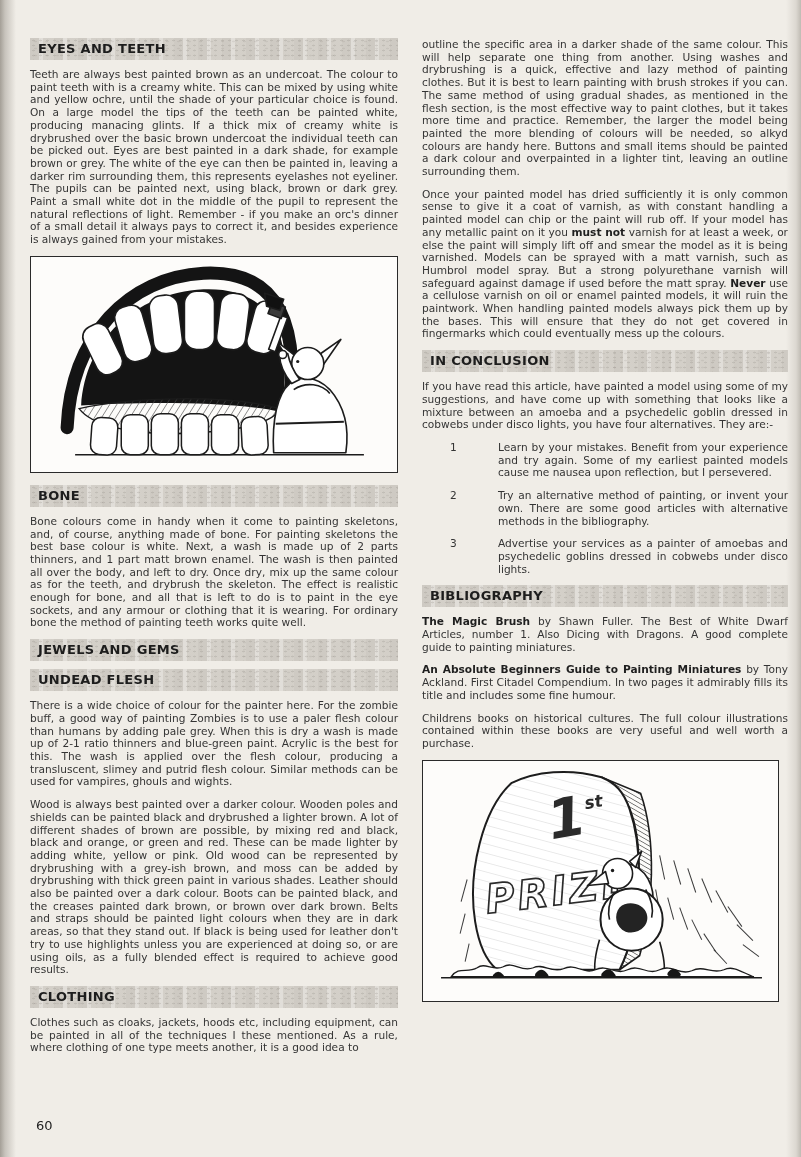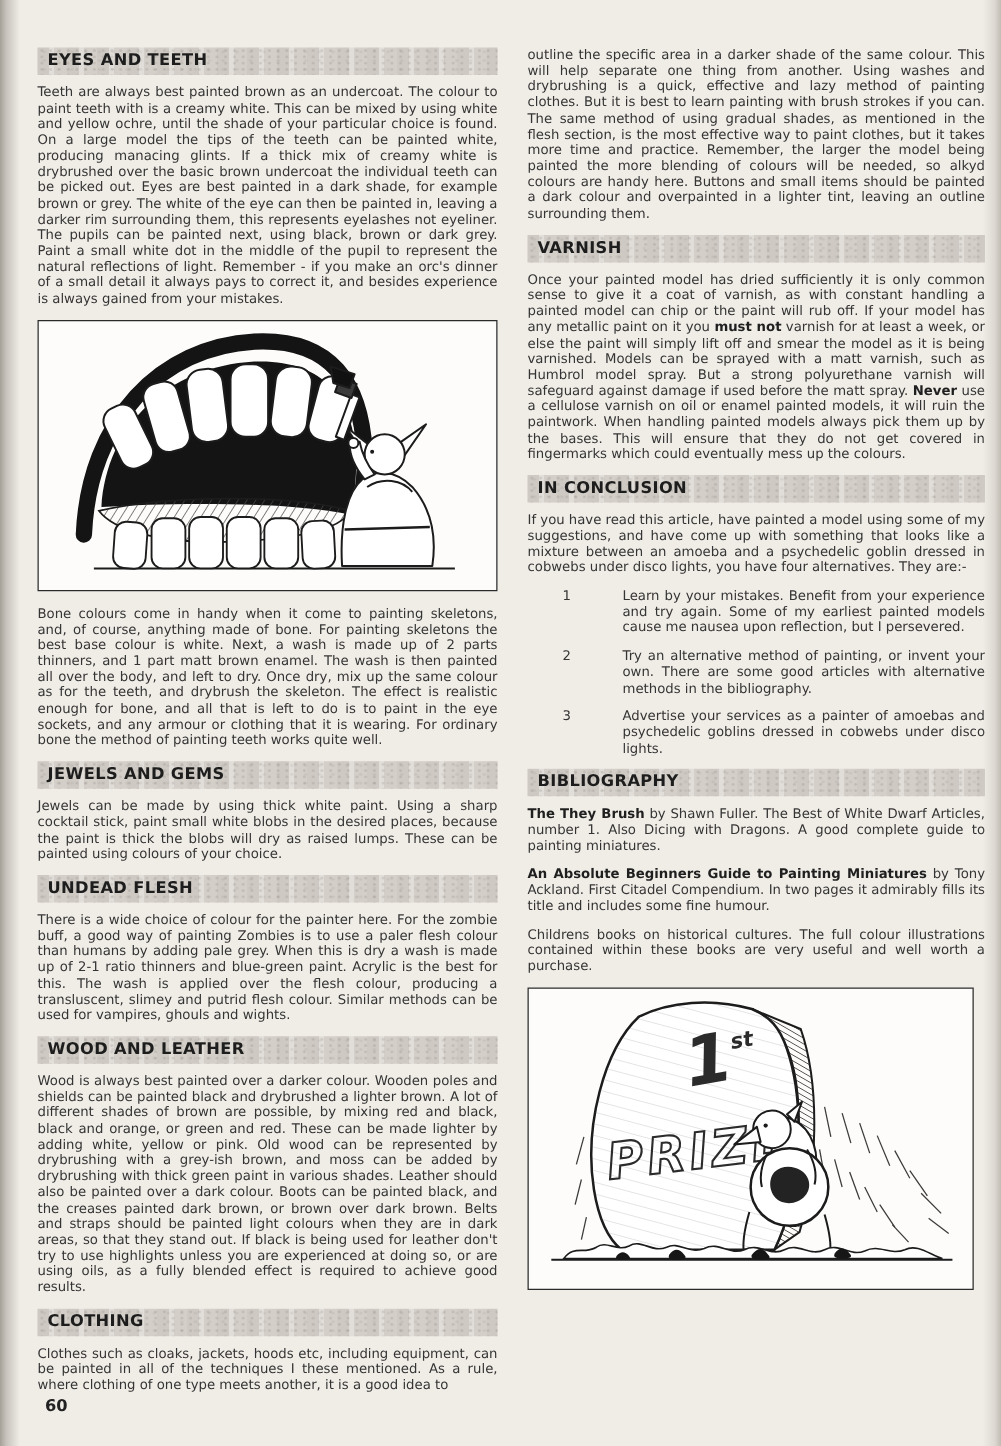--- a/index.html
+++ b/index.html
@@ -46,21 +46,21 @@
     font-size:10.6px;line-height:12.7px;color:#343434;}
   .list-text{flex:1;font-size:10.6px;line-height:12.7px;color:#343434;text-align:justify;}
   .figure{
     border:1.6px solid #2a2a2a;background:#fdfcfa;box-sizing:border-box;
   }
   .figure-mouth{width:368px;height:217px;margin:4px 0 12px 0;}
   .figure-prize{width:357px;height:242px;margin:6px 0 0 0;}
   .figure svg{display:block;width:100%;height:100%;}
   .page-num{
     position:absolute;left:36px;top:1118px;
-    font-size:13px;font-weight:bold;color:#222;
+    font-size:13px;font-weight:normal;color:#222;
   }
 </style>
 </head>
 <body>
 
 <div class="sheet">
 
   <div class="col col-left">
 
     <div class="band">EYES AND TEETH</div>
@@ -110,62 +110,60 @@
           <circle cx="251" cy="97" r="4"></circle>
           <rect x="243" y="58" width="7" height="36" transform="rotate(20 246 76)"></rect>
           <rect x="238" y="47" width="14" height="12" transform="rotate(20 245 53)" fill="#3a3a3a"></rect>
           <path d="M233,36 L252,42 L248,53 L235,49 Z" fill="#111111"></path>
           <line x1="244" y1="166" x2="312" y2="164" stroke-width="2"></line>
           <circle cx="266" cy="104" r="1.6" fill="#1c1c1c" stroke="none"></circle>
         </g>
       </svg>
     </div>
 
+    <div class="band">BONE</div>
     <p class="body">Bone colours come in handy when it come to painting skeletons, and, of course, anything made of bone. For painting skeletons the best base colour is white. Next, a wash is made up of 2 parts thinners, and 1 part matt brown enamel. The wash is then painted all over the body, and left to dry. Once dry, mix up the same colour as for the teeth, and drybrush the skeleton. The effect is realistic enough for bone, and all that is left to do is to paint in the eye sockets, and any armour or clothing that it is wearing. For ordinary bone the method of painting teeth works quite well.</p>
 
     <div class="band">JEWELS AND GEMS</div>
-    <p class="body">Jewels can be made by using thick white paint. Using a sharp cocktail stick, paint small white blobs in the desired places, because the paint is thick the blobs will dry as raised lumps. These can be painted using colours of your choice.</p>
 
     <div class="band">UNDEAD FLESH</div>
     <p class="body">There is a wide choice of colour for the painter here. For the zombie buff, a good way of painting Zombies is to use a paler flesh colour than humans by adding pale grey. When this is dry a wash is made up of 2-1 ratio thinners and blue-green paint. Acrylic is the best for this. The wash is applied over the flesh colour, producing a transluscent, slimey and putrid flesh colour. Similar methods can be used for vampires, ghouls and wights.</p>
 
-    <div class="band">WOOD AND LEATHER</div>
     <p class="body">Wood is always best painted over a darker colour. Wooden poles and shields can be painted black and drybrushed a lighter brown. A lot of different shades of brown are possible, by mixing red and black, black and orange, or green and red. These can be made lighter by adding white, yellow or pink. Old wood can be represented by drybrushing with a grey-ish brown, and moss can be added by drybrushing with thick green paint in various shades. Leather should also be painted over a dark colour. Boots can be painted black, and the creases painted dark brown, or brown over dark brown. Belts and straps should be painted light colours when they are in dark areas, so that they stand out. If black is being used for leather don't try to use highlights unless you are experienced at doing so, or are using oils, as a fully blended effect is required to achieve good results.</p>
 
     <div class="band">CLOTHING</div>
     <p class="body">Clothes such as cloaks, jackets, hoods etc, including equipment, can be painted in all of the techniques I these mentioned. As a rule, where clothing of one type meets another, it is a good idea to</p>
 
   </div>
 
   <div class="col col-right">
 
     <p class="body">outline the specific area in a darker shade of the same colour. This will help separate one thing from another. Using washes and drybrushing is a quick, effective and lazy method of painting clothes. But it is best to learn painting with brush strokes if you can. The same method of using gradual shades, as mentioned in the flesh section, is the most effective way to paint clothes, but it takes more time and practice. Remember, the larger the model being painted the more blending of colours will be needed, so alkyd colours are handy here. Buttons and small items should be painted a dark colour and overpainted in a lighter tint, leaving an outline surrounding them.</p>
 
-    <div class="band">VARNISH</div>
     <p class="body"><span>Once your painted model has dried sufficiently it is only common sense to give it a coat of varnish, as with constant handling a painted model can chip or the paint will rub off. If your model has any metallic paint on it you </span><b>must not</b><span> varnish for at least a week, or else the paint will simply lift off and smear the model as it is being varnished. Models can be sprayed with a matt varnish, such as Humbrol model spray. But a strong polyurethane varnish will safeguard against damage if used before the matt spray. </span><b>Never</b><span> use a cellulose varnish on oil or enamel painted models, it will ruin the paintwork. When handling painted models always pick them up by the bases. This will ensure that they do not get covered in fingermarks which could eventually mess up the colours.</span></p>
 
     <div class="band" style="margin-top:4px;">IN CONCLUSION</div>
     <p class="body">If you have read this article, have painted a model using some of my suggestions, and have come up with something that looks like a mixture between an amoeba and a psychedelic goblin dressed in cobwebs under disco lights, you have four alternatives. They are:-</p>
 
     <div class="list-row">
       <div class="list-num">1</div>
       <div class="list-text">Learn by your mistakes. Benefit from your experience and try again. Some of my earliest painted models cause me nausea upon reflection, but I persevered.</div>
     </div>
     <div class="list-row">
       <div class="list-num">2</div>
       <div class="list-text">Try an alternative method of painting, or invent your own. There are some good articles with alternative methods in the bibliography.</div>
     </div>
     <div class="list-row">
       <div class="list-num">3</div>
       <div class="list-text">Advertise your services as a painter of amoebas and psychedelic goblins dressed in cobwebs under disco lights.</div>
     </div>
 
     <div class="band" style="margin-top:4px;">BIBLIOGRAPHY</div>
 
-    <p class="body"><b>The They Brush</b><span> by Shawn Fuller. The Best of White Dwarf Articles, number 1. Also Dicing with Dragons. A good complete guide to painting miniatures.</span></p>
+    <p class="body"><b>The Magic Brush</b><span> by Shawn Fuller. The Best of White Dwarf Articles, number 1. Also Dicing with Dragons. A good complete guide to painting miniatures.</span></p>
     <p class="body"><b>An Absolute Beginners Guide to Painting Miniatures</b><span> by Tony Ackland. First Citadel Compendium. In two pages it admirably fills its title and includes some fine humour.</span></p>
     <p class="body"><span>Childrens books on historical cultures. The full colour illustrations contained within these books are very useful and well worth a purchase.</span></p>
 
     <div class="figure figure-prize">
       <svg viewBox="0 0 354 239">
         <defs>
           <pattern id="slabHatch" width="9" height="9" patternUnits="userSpaceOnUse" patternTransform="rotate(105)">
             <line x1="0" y1="0" x2="0" y2="9" stroke="#6a6a6a" stroke-width="0.8"></line>
           </pattern>
           <pattern id="sideHatch" width="4" height="4" patternUnits="userSpaceOnUse" patternTransform="rotate(120)">

